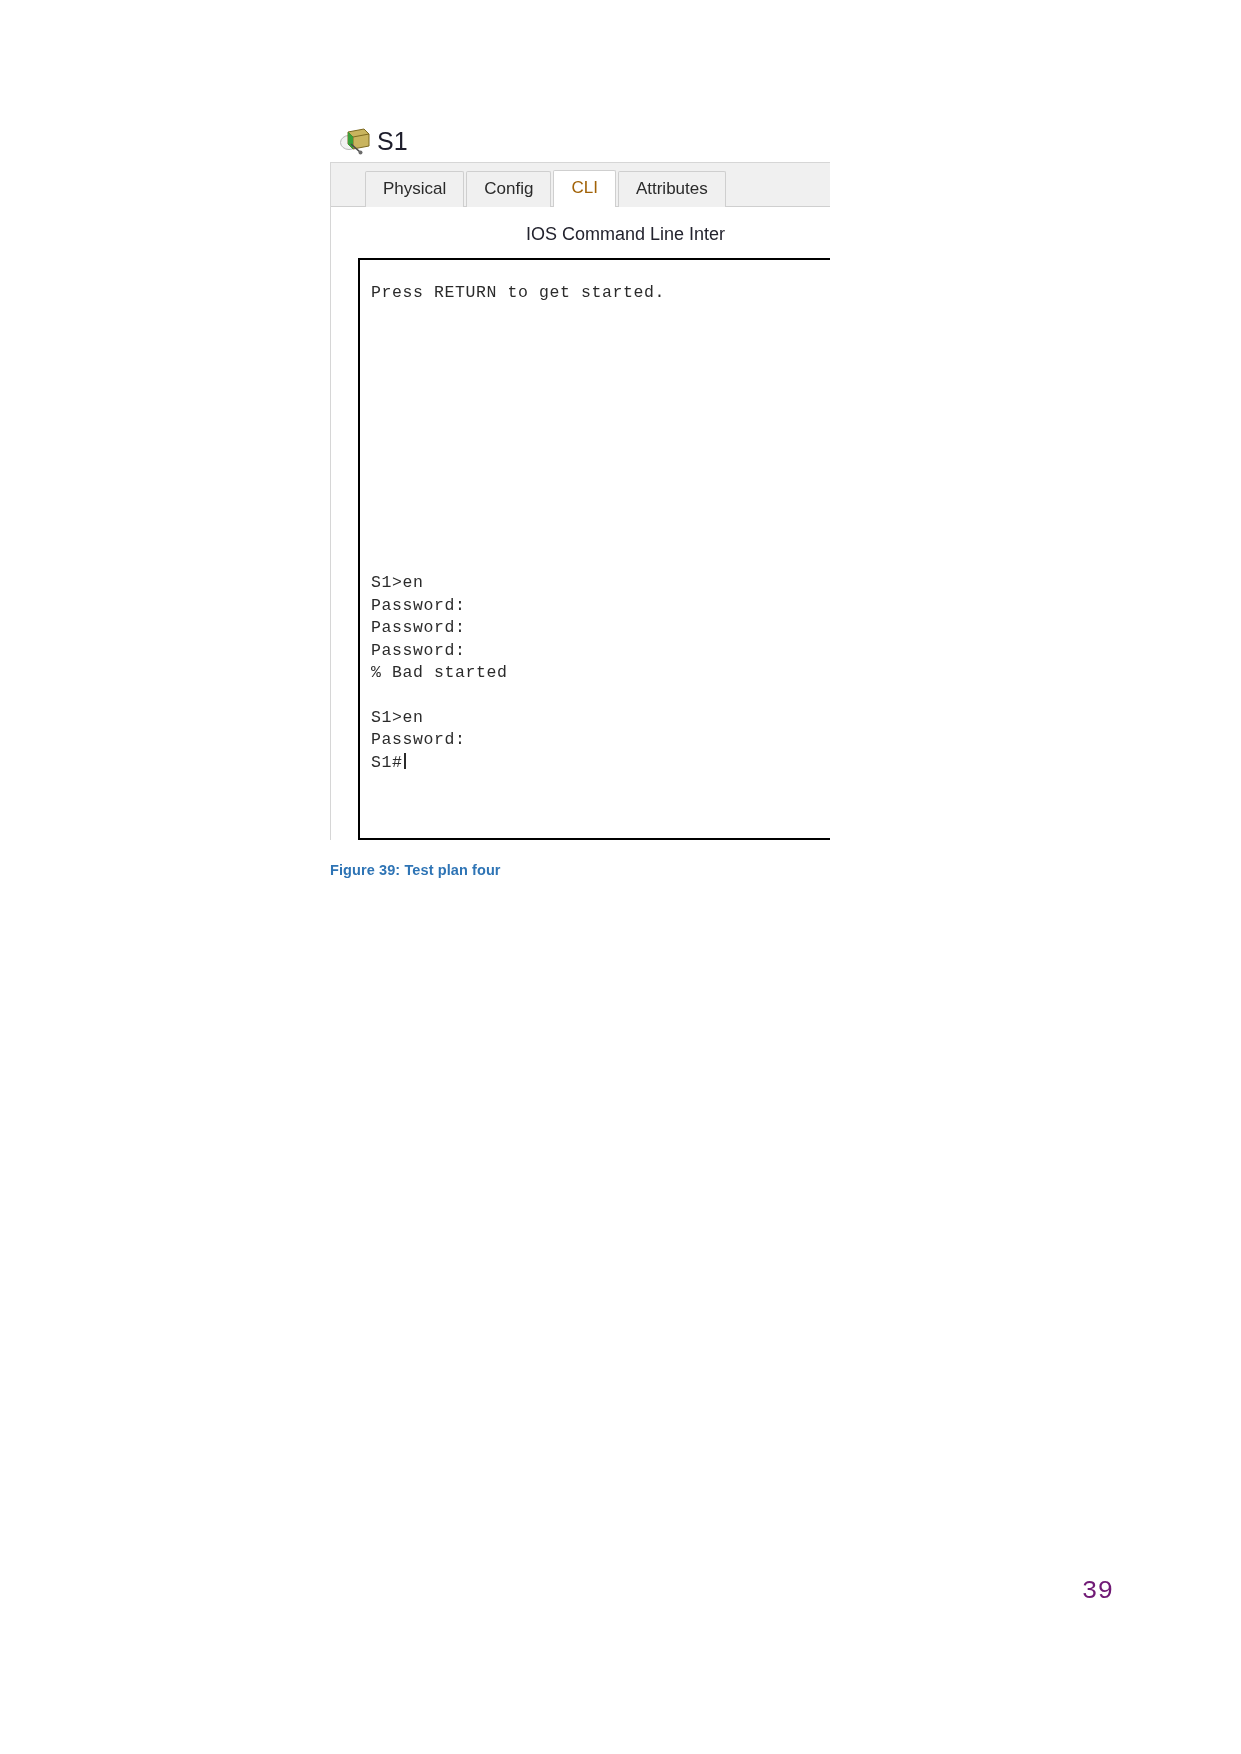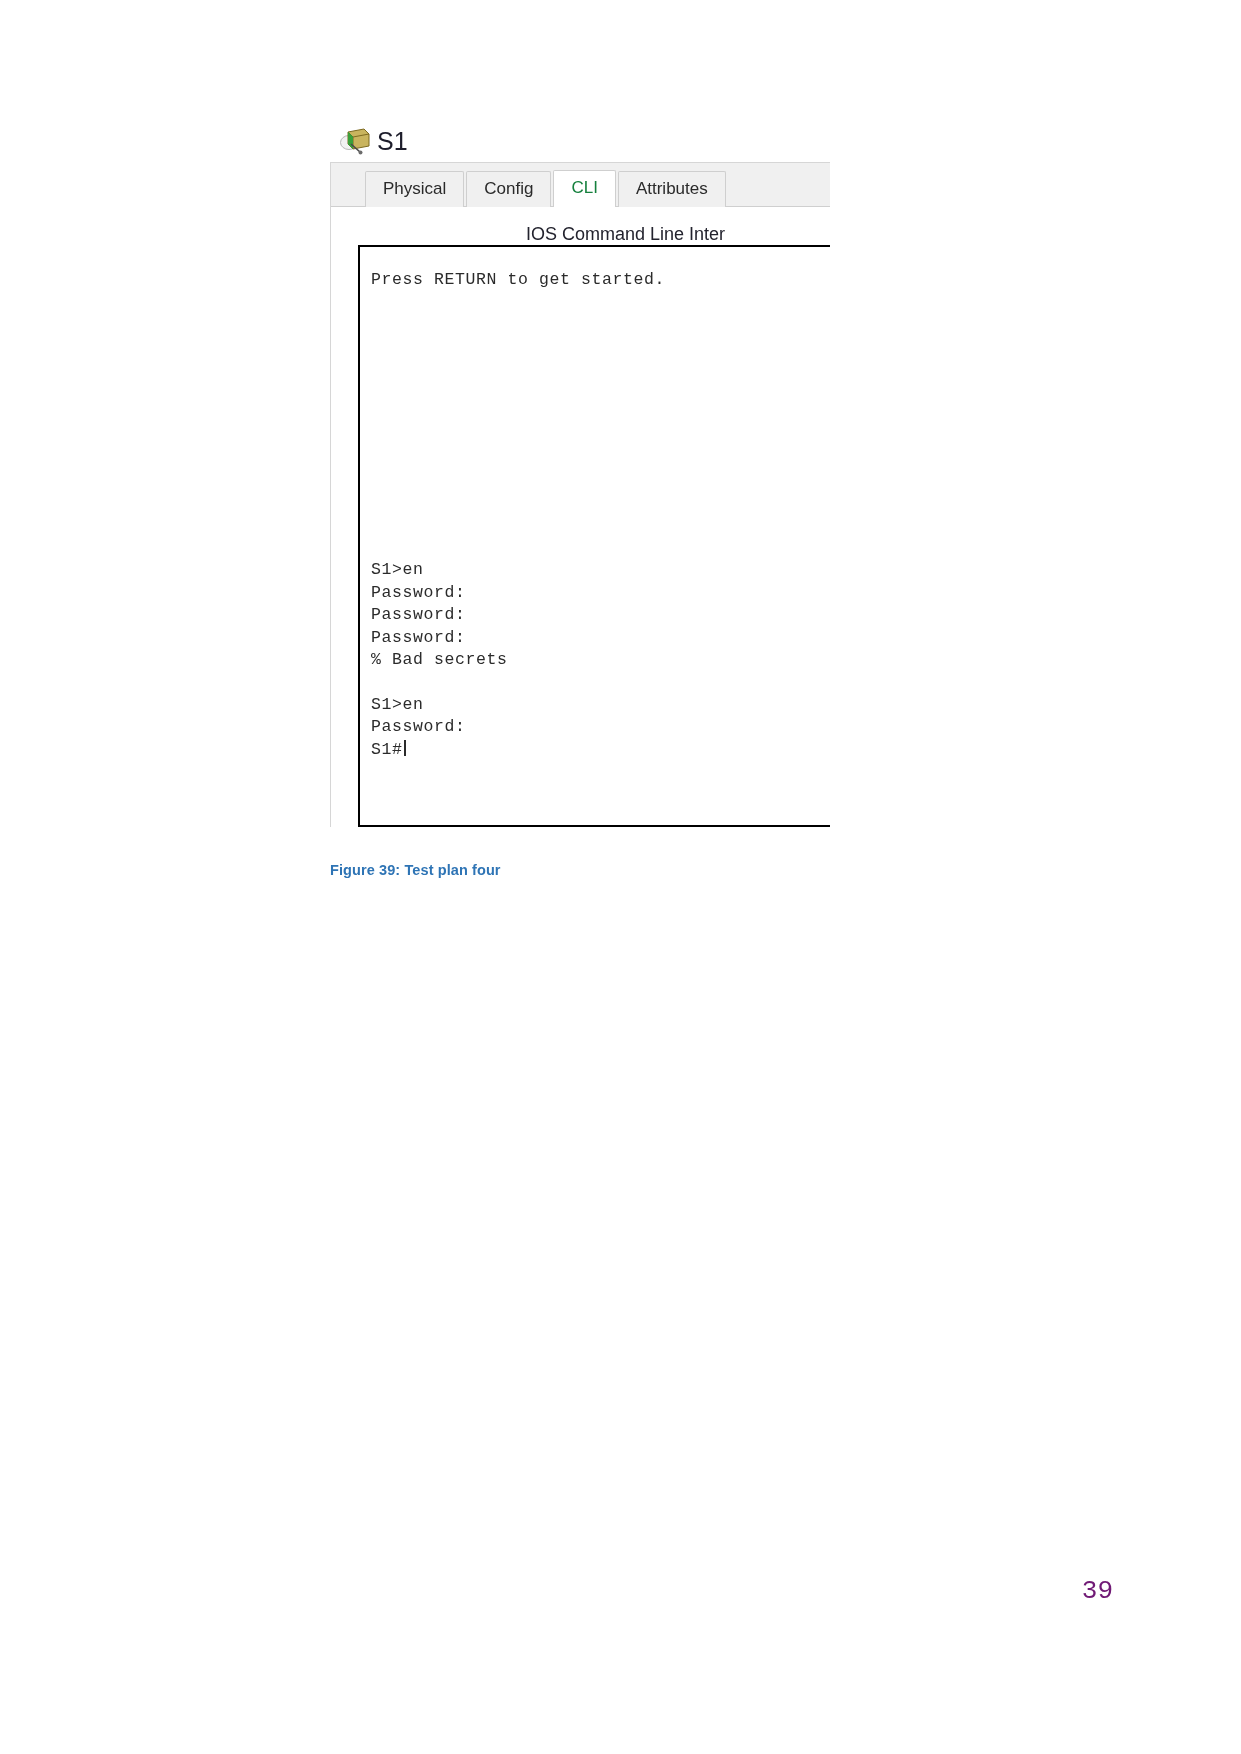--- a/index.html
+++ b/index.html
@@ -76,21 +76,21 @@
     border-bottom: none;
     border-radius: 2px 2px 0 0;
     margin-right: 2px;
     line-height: 1.15;
     white-space: nowrap;
     user-select: none;
   }
   .tab.active {
     background: #ffffff;
     border-color: #cfcfcf;
-    color: #15803d;
+    color: #a16207;
     position: relative;
     z-index: 2;
     padding-bottom: 9px;
   }
   .tab-filler {
     flex: 1;
     border-bottom: 1px solid #cfcfcf;
     height: 1px;
   }
 
@@ -98,21 +98,21 @@
   .panel {
     background: #ffffff;
     border-top: 1px solid #cfcfcf;
     margin-top: -1px;
     padding: 0;
   }
   .panel-heading {
     text-align: center;
     font-size: 18px;
     color: #23232e;
-    padding: 17px 0 0 0;
+    padding: 17px 0 13px 0;
     margin-right: -90px; 
     white-space: nowrap;
   }
 
   
   .terminal-wrap {
     padding: 0 0 0 27px;
   }
   .terminal {
     border: 2px solid #000000;
@@ -202,21 +202,21 @@
 
       <div class="terminal-wrap">
         <div class="terminal">
           <div class="term-spacer-top"></div>
           <div class="term-line">Press RETURN to get started.</div>
           <div class="term-gap"></div>
           <div class="term-line">S1&gt;en</div>
           <div class="term-line">Password:</div>
           <div class="term-line">Password:</div>
           <div class="term-line">Password:</div>
-          <div class="term-line">% Bad secrets</div>
+          <div class="term-line">% Bad started</div>
           <div class="term-line blank">&nbsp;</div>
           <div class="term-line">S1&gt;en</div>
           <div class="term-line">Password:</div>
           <div class="term-line"><span>S1#</span><span class="cursor"></span></div>
         </div>
       </div>
     </div>
   </div>
 
   <div class="caption">Figure 39: Test plan four</div>

